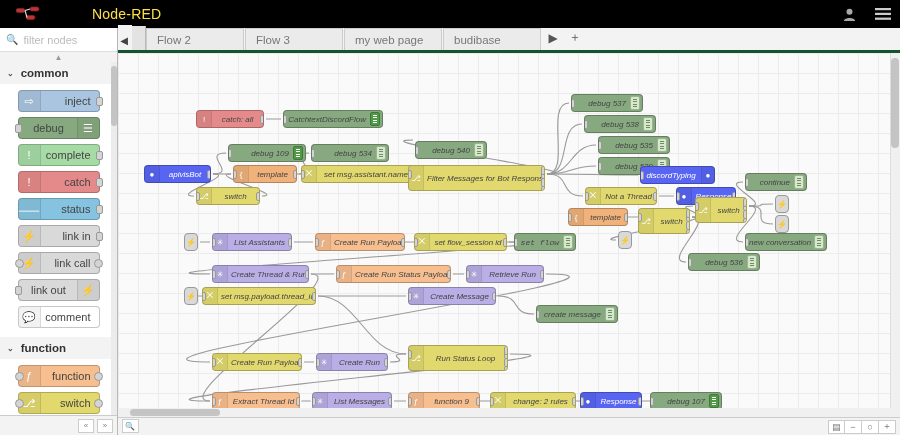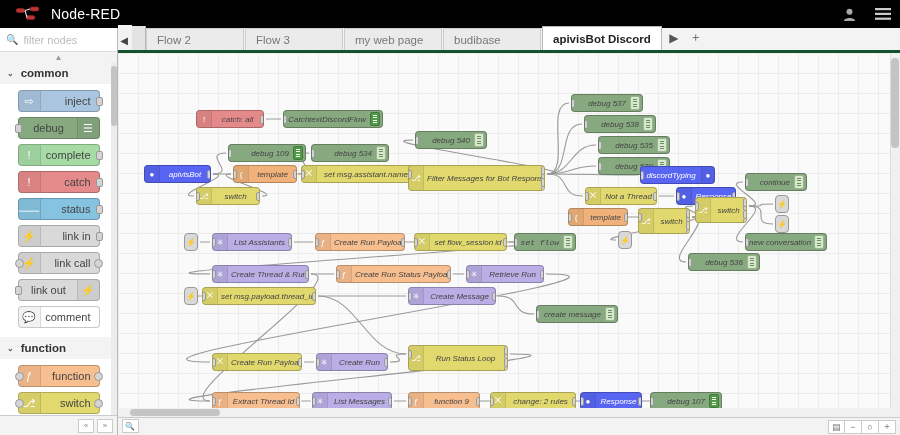--- a/index.html
+++ b/index.html
@@ -11,21 +11,21 @@
     background: #fff;
   }
   #app { position: relative; width: 900px; height: 435px; }
 
   
   #header {
     position: absolute; left:0; top:0; width:900px; height:28px;
     background:#000; display:flex; align-items:center;
   }
   #logo-wrap { display:flex; align-items:center; padding-left:16px; gap:7px; }
-  #brand-title { color:#ffffff; font-size:14px; letter-spacing:.2px; }
+  #brand-title { color:#fde047; font-size:14px; letter-spacing:.2px;margin-left:41px; }
   #header-right { margin-left:auto; display:flex; align-items:center; height:28px; }
   #deploy-btn {
     display:flex; align-items:center; gap:6px;
     background:#3f3f3f; color:#bbb; height:22px; padding:0 8px 0 6px;
     border-radius:2px; font-size:11px; margin-right:4px;
   }
   #deploy-btn .caret { font-size:8px; color:#999; margin-left:10px; }
   .hdr-icon-btn { width:34px; height:28px; display:flex; align-items:center; justify-content:center; }
 
   
@@ -212,21 +212,20 @@
   </div>
 
   <div id="tabbar">
     <div id="tab-scroll-left">◀</div>
     <div id="tab-gap"></div>
     <div id="tabs-container" style="display:flex;align-items:flex-end;">
         <div class="tab">Flow 2</div>
         <div class="tab">Flow 3</div>
         <div class="tab">my web page</div>
         <div class="tab">budibase</div>
-        <div class="tab active">apivisBot Discord</div>
       </div>
     <div id="tab-tools">
         <div class="tab-tool">▶</div>
         <div class="tab-tool">＋</div>
       </div>
   </div>
 
   <div id="palette">
     <div id="palette-search">
       <span class="glass">🔍</span>
@@ -414,21 +413,21 @@
             <i></i>
           </span>
           <span class="np-in"></span>
         </div>
         <div class="node" style="left: 183px; top: 112px; width: 115px; background: rgb(226, 217, 110);">
           <span class="nicon">⨉</span>
           <span class="nlabel">set msg.assistant.name</span>
           <span class="np-out"></span>
           <span class="np-in"></span>
         </div>
-        <div class="node is-debug" style="left: 297px; top: 78px; width: 72px; background: rgb(135, 169, 128);">
+        <div class="node is-debug" style="left: 297px; top: 88px; width: 72px; background: rgb(135, 169, 128);">
           <span class="nlabel">debug 540</span>
           <span class="dbg-btn">
             <i></i>
             <i></i>
             <i></i>
             <i></i>
           </span>
           <span class="np-in"></span>
         </div>
         <div class="node" style="left: 290px; top: 112px; width: 137px; background: rgb(226, 217, 110); height: 26px;">

